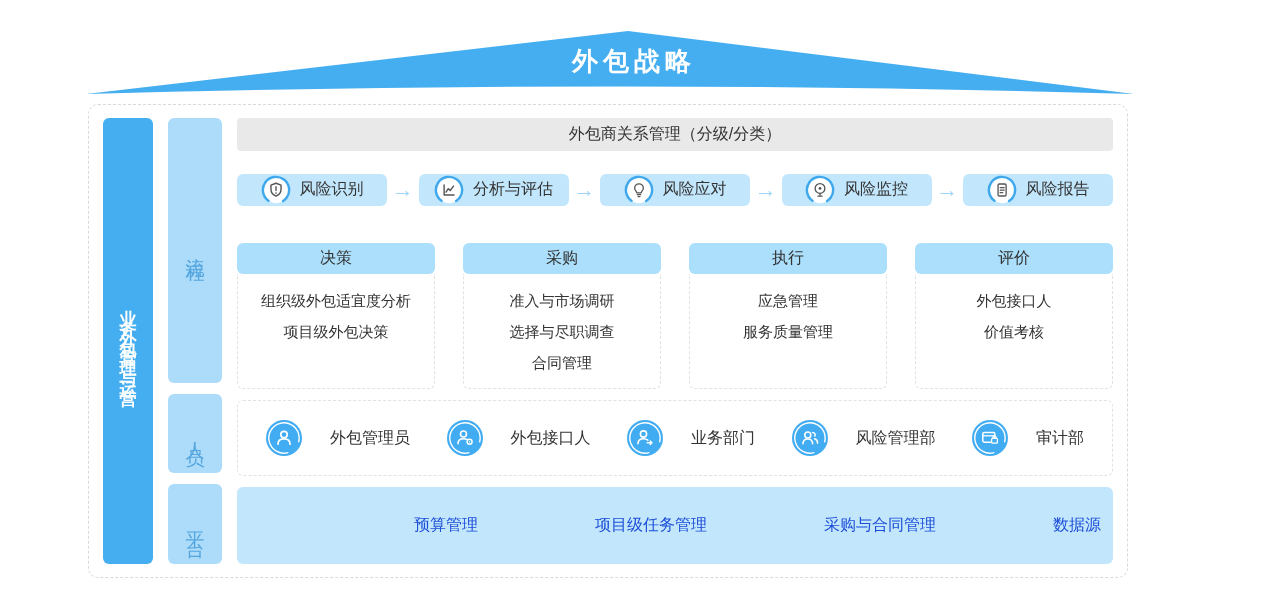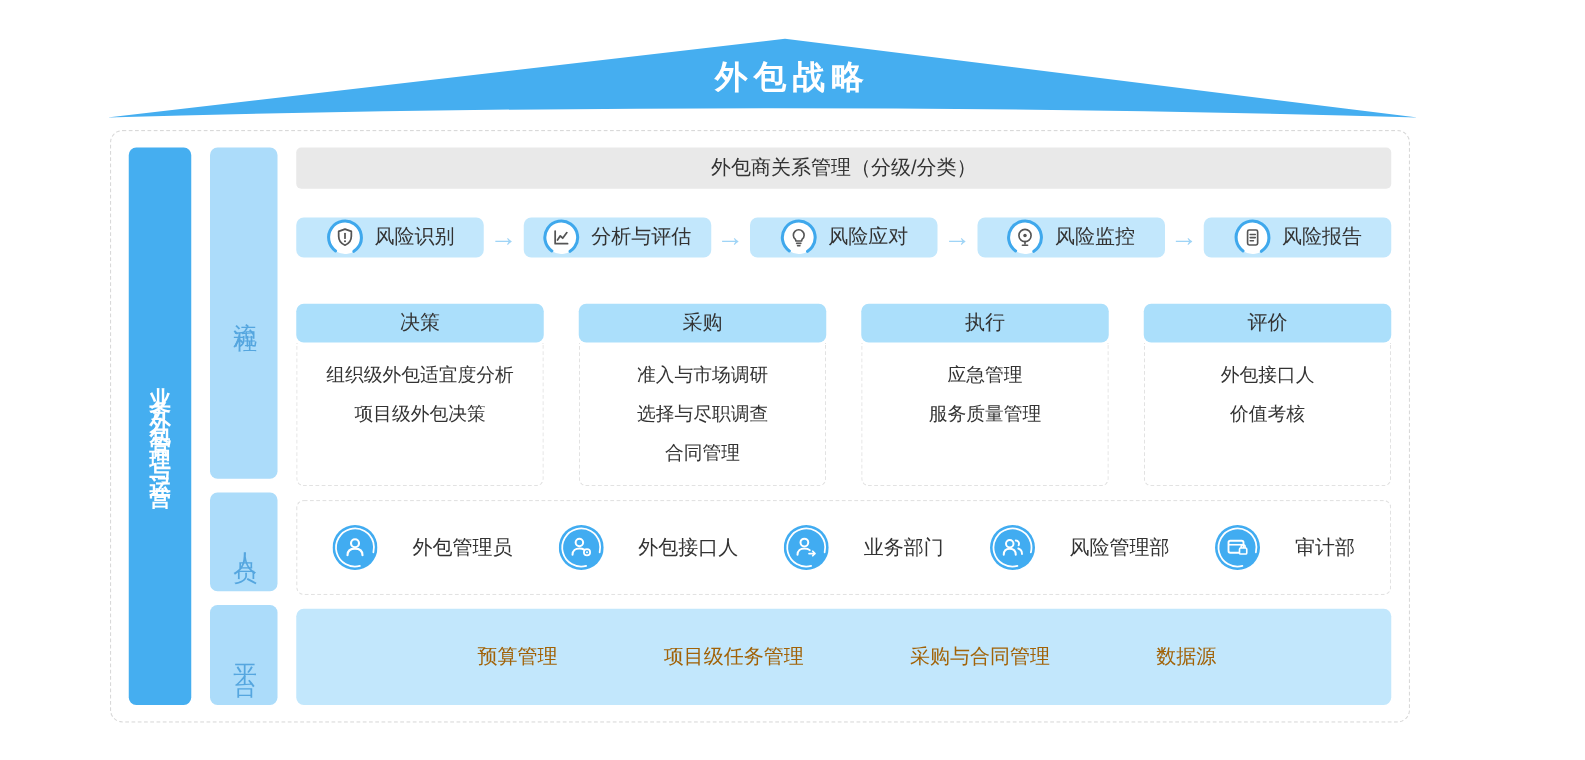--- a/index.html
+++ b/index.html
@@ -94,21 +94,21 @@
   }
   .person { display:flex; align-items:center; gap:28px; }
   .person .p-label { font-size:16px; color:#333; }
   
   .platform-row {
     margin-top:11px; height:80px;
     background:#C2E7FC; border-radius:6px;
     display:flex; align-items:center; gap:85px;
     padding-left:145px;
   }
-  .platform-item { font-size:16px; color:#a16207; }
+  .platform-item { font-size:16px; color:#1d4ed8;margin-left:32px; }
   svg { display:block; }
 </style>
 </head>
 <body>
 
 <svg class="roof-svg" width="1268" height="100" viewBox="0 0 1268 100">
   <path d="M86 94 L628 31 L1134 94 Q628 79 86 94 Z" fill="#45AEF0"></path>
 </svg>
 <div class="roof-title">外包战略</div>
 

